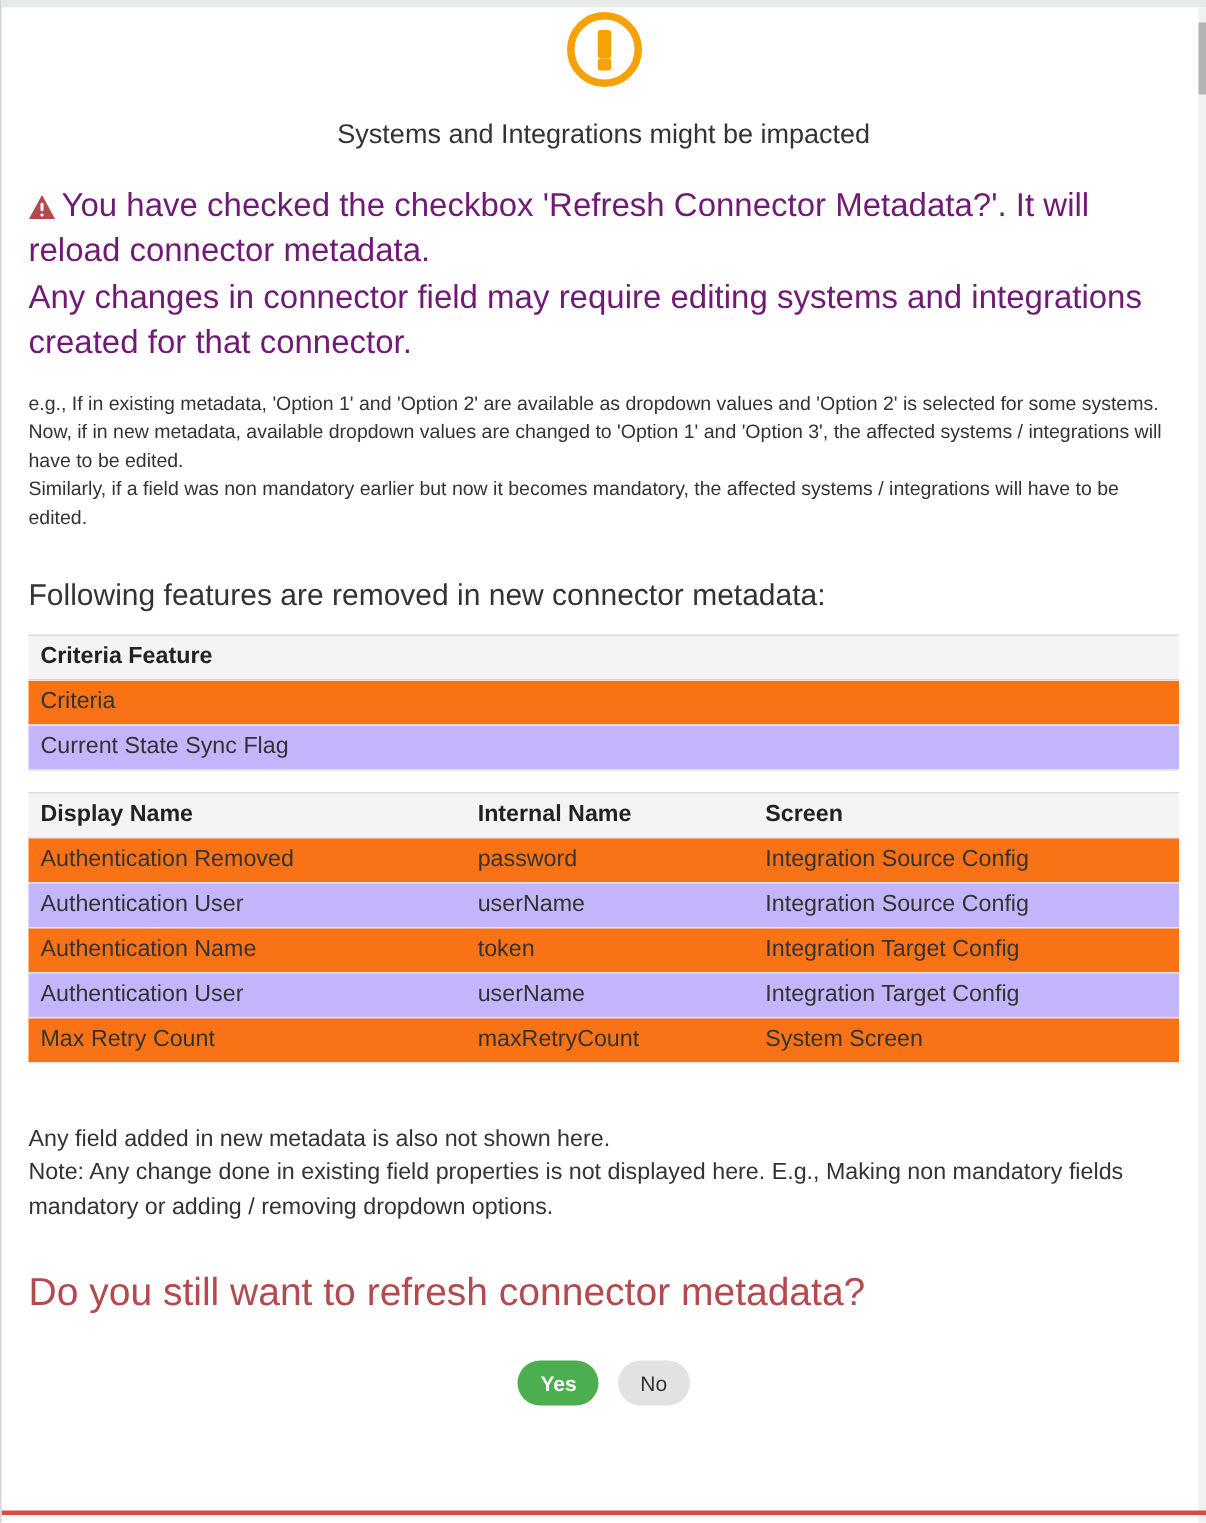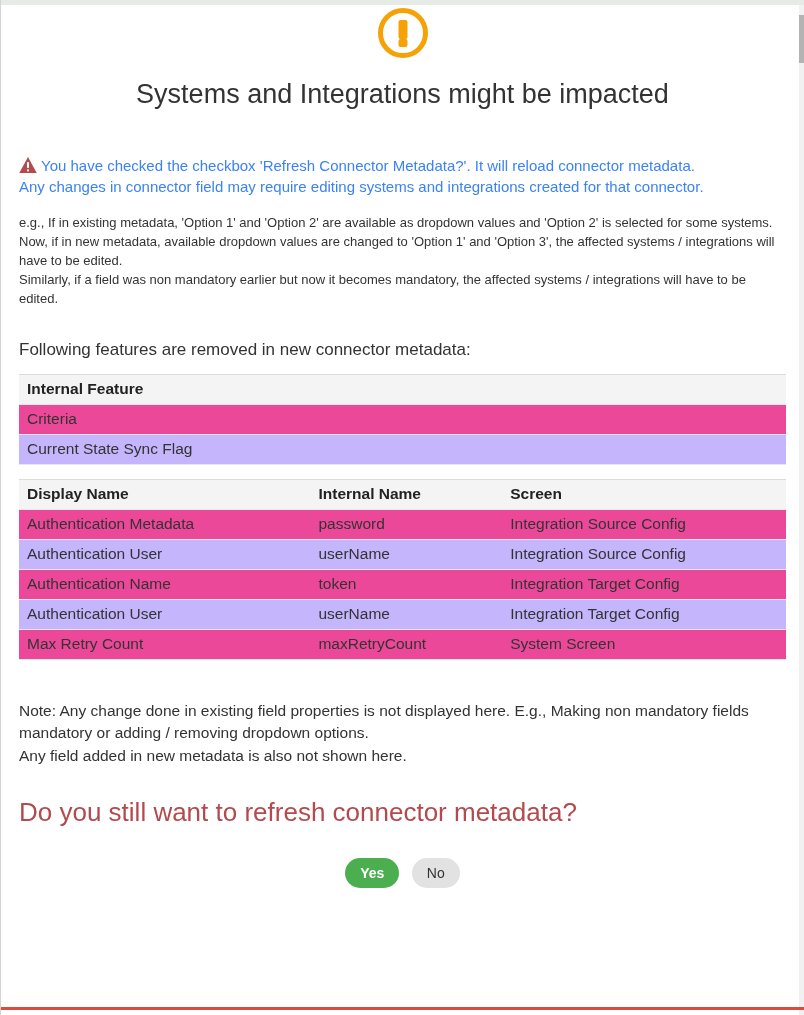--- a/index.html
+++ b/index.html
@@ -52,43 +52,43 @@
     left: 50%; bottom: 6px;
     transform: translateX(-50%);
     width: 9px; height: 8px;
     background: #f5a207;
     border-radius: 2px;
   }
 
   .dialog-title {
     margin-top: 21px;
     text-align: center;
-    font-size: 27px;
+    font-size: 18px;
     font-weight: 400;
     color: #333333;
   }
 
   .warning-text {
-    margin-top: 46px;
-    color: #3b82f6;
-    font-size: 15px;
+    margin-top: 22px;
+    color: #701a75;
+    font-size: 22px;
     line-height: 1.38;
   }
   .warning-text svg { vertical-align: -2px; margin-right: 4px; }
 
   .explanation {
     margin-top: 17px;
     font-size: 13px;
     line-height: 1.45;
     color: #333333;
   }
 
   .section-intro {
     margin-top: 31px;
-    font-size: 17px;
+    font-size: 20px;
     color: #333333;
   }
 
   table.tbl {
     margin-top: 14px;
     width: 100%;
     border-collapse: collapse;
     font-size: 15.5px;
     border-top: 1px solid #dcdcdc;
   }
@@ -98,21 +98,21 @@
     padding: 5px 8px 6px 8px;
     border-bottom: 1px solid #e8e8e8;
     height: 29px;
   }
   table.tbl th {
     font-weight: 700;
     color: #222222;
     background: #f4f4f4;
   }
   table.tbl tr.even td { background: #c4b5fd; }
-  table.tbl tr.odd td { background: #ec4899; }
+  table.tbl tr.odd td { background: #f97316; }
   .col-display { width: 38%; }
   .col-internal { width: 25%; }
   .col-screen { width: 37%; }
 
   .note-text {
     margin-top: 40px;
     font-size: 15.5px;
     line-height: 1.45;
     color: #333333;
   }
@@ -207,21 +207,21 @@
   <div class="explanation">
     <div>e.g., If in existing metadata, 'Option 1' and 'Option 2' are available as dropdown values and 'Option 2' is selected for some systems. Now, if in new metadata, available dropdown values are changed to 'Option 1' and 'Option 3', the affected systems / integrations will have to be edited.</div>
     <div>Similarly, if a field was non mandatory earlier but now it becomes mandatory, the affected systems / integrations will have to be edited.</div>
   </div>
 
   <div class="section-intro">Following features are removed in new connector metadata:</div>
 
   <table class="tbl">
     <thead>
       <tr>
-        <th>Internal Feature</th>
+        <th>Criteria Feature</th>
       </tr>
     </thead>
     <tbody>
       <tr class="odd">
           <td>Criteria</td>
         </tr>
       <tr class="even">
           <td>Current State Sync Flag</td>
         </tr>
     </tbody>
@@ -231,21 +231,21 @@
   <table class="tbl">
     <thead>
       <tr>
         <th class="col-display">Display Name</th>
         <th class="col-internal">Internal Name</th>
         <th class="col-screen">Screen</th>
       </tr>
     </thead>
     <tbody>
       <tr class="odd">
-        <td>Authentication Metadata</td>
+        <td>Authentication Removed</td>
         <td>password</td>
         <td>Integration Source Config</td>
       </tr>
       <tr class="even">
         <td>Authentication User</td>
         <td>userName</td>
         <td>Integration Source Config</td>
       </tr>
       <tr class="odd">
         <td>Authentication Name</td>
@@ -259,22 +259,22 @@
       </tr>
       <tr class="odd">
         <td>Max Retry Count</td>
         <td>maxRetryCount</td>
         <td>System Screen</td>
       </tr>
     </tbody>
   </table>
 
   <div class="note-text">
+    <div>Any field added in new metadata is also not shown here.</div>
     <div>Note: Any change done in existing field properties is not displayed here. E.g., Making non mandatory fields mandatory or adding / removing dropdown options.</div>
-    <div>Any field added in new metadata is also not shown here.</div>
   </div>
 
   <div class="question">Do you still want to refresh connector metadata?</div>
 
 
   <div class="footer">
     <button class="btn btn-yes">Yes</button>
     <button class="btn btn-no">No</button>
   </div>
 

